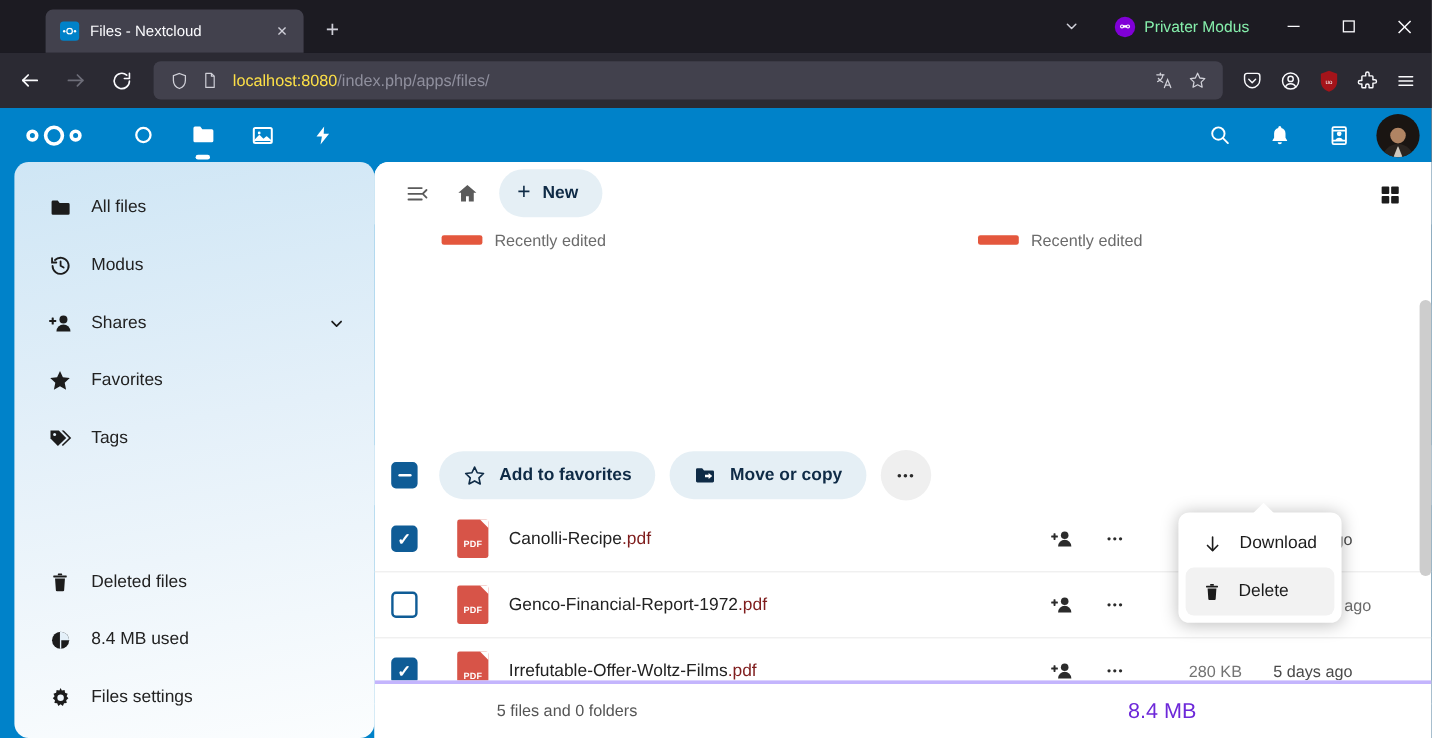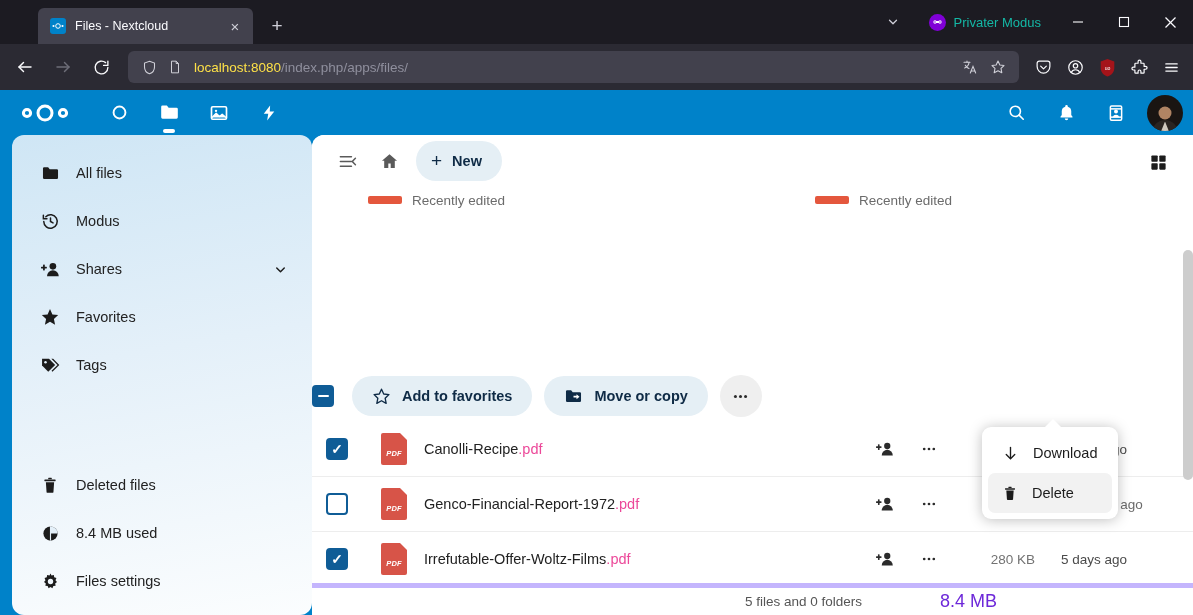--- a/index.html
+++ b/index.html
@@ -47,21 +47,21 @@
   .tabstrip-right {
     position: absolute; right: 0; top: 0; height: 44px;
     display: flex; align-items: center; gap: 0;
   }
   .chev-down {
     width: 36px; height: 36px; color: #cfcfd8;
     display: flex; align-items: center; justify-content: center;
   }
   .private-badge {
     display: flex; align-items: center; gap: 8px;
-    margin: 0 14px 0 18px; color: #14b8a6; font-size: 13px;
+    margin: 0 14px 0 18px; color: #86efac; font-size: 13px;
     white-space: nowrap;
   }
   .mask-icon {
     width: 17px; height: 17px; border-radius: 50%;
     background: #8000d7; display: flex; align-items: center;
     justify-content: center;
   }
   .wincontrol {
     width: 46px; height: 44px; color: #fbfbfe;
     display: flex; align-items: center; justify-content: center;
@@ -213,21 +213,21 @@
   .grid-toggle {
     position: absolute; right: 16px; top: 8px;
     width: 38px; height: 38px; border-radius: 19px;
     display: flex; align-items: center; justify-content: center;
   }
 
   
   .selbar {
     position: absolute; top: 236px; left: 0; right: 0; height: 50px;
     background: #fff; display: flex; align-items: center;
-    z-index: 6;
+    padding-left: 14px; z-index: 6;
   }
   .chk {
     width: 22px; height: 22px; border-radius: 4px;
     border: 2px solid #0f5c96; background: #fff;
     display: flex; align-items: center; justify-content: center;
     flex: 0 0 auto;
   }
   .chk.checked, .chk.indeterminate { background: #0f5c96; border-color: #0f5c96; }
   .chk .mark { color: #fff; font-size: 14px; line-height: 1; font-weight: bold; }
   .chk .dash { width: 11px; height: 2.5px; background: #fff; border-radius: 1px; }
@@ -254,21 +254,20 @@
   .row .chkcell { width: 36px; display: flex; align-items: center; }
   .fileicon {
     width: 32px; height: 32px; margin-left: 16px; margin-right: 14px;
     flex: 0 0 auto; display: flex; align-items: center; justify-content: center;
   }
   .pdficon {
     width: 26px; height: 32px; background: #d75448;
     border-radius: 2px; position: relative;
     display: flex; align-items: flex-end; justify-content: center;
     padding-bottom: 7px;
-    font-style: italic;
   }
   .pdficon::after {
     content: ""; position: absolute; right: 0; top: 0;
     border-width: 0 7px 7px 0; border-style: solid;
     border-color: transparent #fff transparent transparent;
   }
   .pdficon span { color: #fff; font-size: 7.5px; font-weight: bold; letter-spacing: .2px; }
   .thumb {
     width: 32px; height: 32px; border-radius: 5px; overflow: hidden;
     position: relative;
@@ -279,39 +278,39 @@
     width: 24px; height: 13px; background: #8fae52;
     border-radius: 60% 30% 50% 40%;
     transform: rotate(-8deg);
     box-shadow: inset 0 0 0 3px #c9b475;
   }
   .thumb-map::after {
     content: ""; position: absolute; left: 10px; top: 12px;
     width: 9px; height: 6px; background: #7a9b46; border-radius: 50%;
   }
   .fname { font-size: 14.5px; color: #222; white-space: nowrap; }
-  .fname .ext { color: #ec4899; text-align: center; }
+  .fname .ext { color: #7f1d1d; text-align: center; }
   .spacer { flex: 1 1 auto; }
   .rowbtn {
     width: 44px; height: 44px; border-radius: 22px;
     display: flex; align-items: center; justify-content: center;
     color: #2b2b2b; flex: 0 0 auto;
   }
   .fsize {
     width: 92px; text-align: right; font-size: 13.5px; color: #737373;
     padding-right: 8px; flex: 0 0 auto;
   }
   .fdate {
     width: 150px; font-size: 13.5px; color: #4a4a4a;
     padding-left: 18px; flex: 0 0 auto;
   }
   .footer {
-    position: absolute; bottom: 0; left: 0; right: 0; height: 32px;
+    position: absolute; bottom: 0; left: 0; right: 0; height: 48px;
     display: flex; align-items: center; padding-left: 14px;
-    background: #fff; border-top: 5px solid #c4b5fd; justify-content: center;
+    background: #fff; border-top: 3px solid #c4b5fd;
   }
   .footer .fcount {
     margin-left: 88px; font-size: 13.5px; color: #555;
   }
   .footer .ftotal {
     position: absolute; right: 196px; font-size: 18px; color: #6d28d9;
   }
 
   
   .dropdown {

